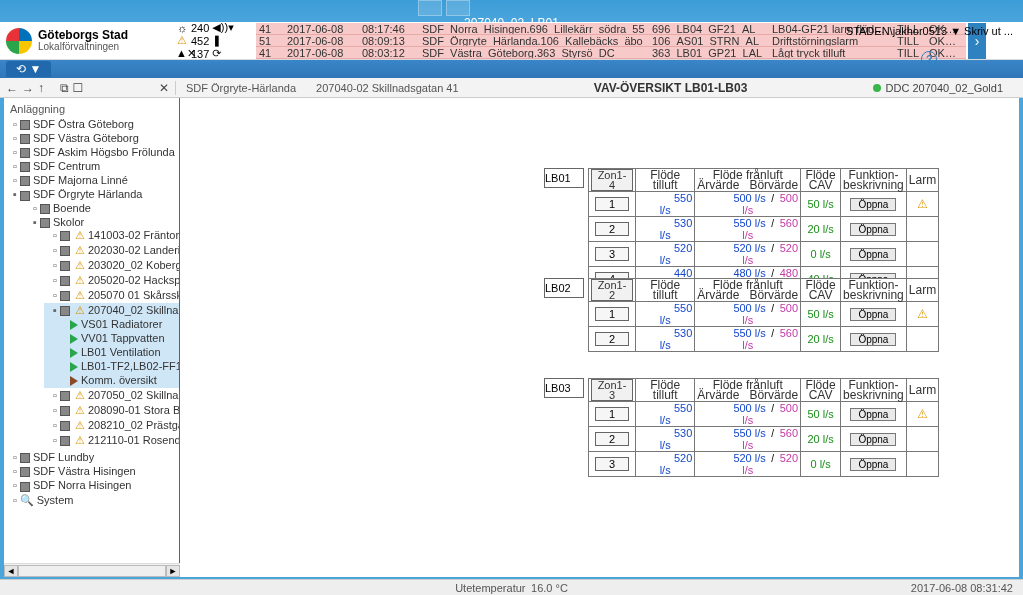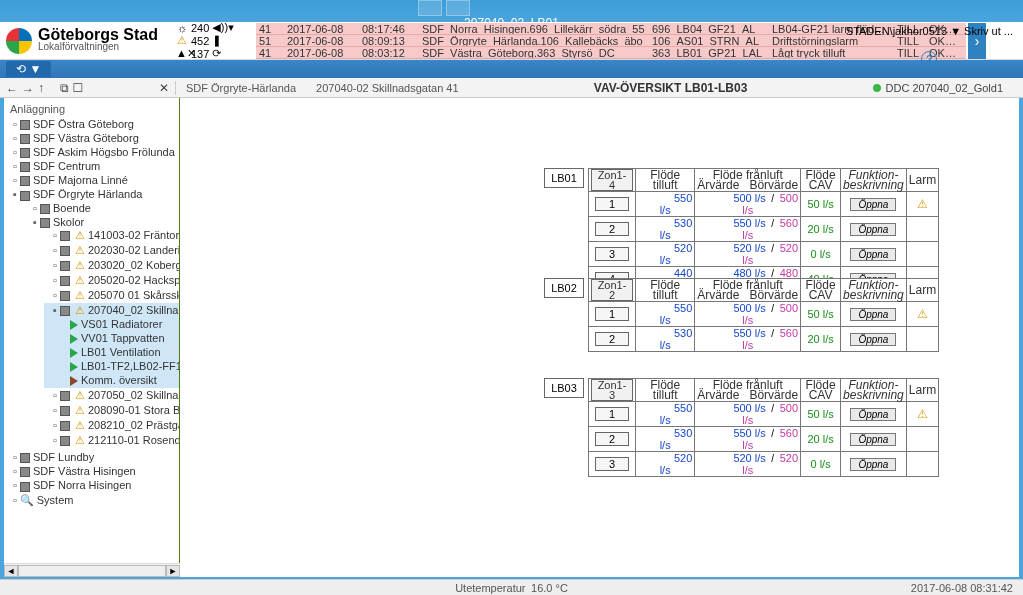--- a/index.html
+++ b/index.html
@@ -15,21 +15,21 @@
 .titlebar .tb-right .wbtn.close { background: #c0392b; }
 .titlebar .tb-right .wbtn.min::before{content:"—";}
 .titlebar .tb-right .wbtn.max::before{content:"☐";}
 .titlebar .tb-right .wbtn.close::before{content:"✕";}
 
 
 .banner { height: 38px; background: #fff; display:flex; align-items:center; padding:0 6px; position:relative; border-bottom:1px solid #d9d9d9;}
 .logo { display:flex; align-items:center; gap:6px; width:170px;}
 .logo .stroke { width:26px; height:26px; border-radius:50%; background: conic-gradient(#0072bc 0 25%, #f9c400 0 50%, #2aa54b 0 75%, #e73337 0);}
 .logo .lt { line-height:12px }
-.logo .lt .l1{font-weight:bold; font-size:16px;}
+.logo .lt .l1{font-weight:bold; font-size:12px;}
 .logo .lt .l2{font-size:10px; color:#555;}
 .counters { display:flex; flex-direction:column; gap:0px; width:68px; font-size:10px;}
 .counters .crow{display:flex;align-items:center;gap:3px;}
 .counters .cicon{width:12px;text-align:center;}
 .alarm-table { flex:0 0 620px;padding-left:12px; }
 .alarm-row { display:grid; grid-template-columns:28px 75px 60px 230px 120px 125px 32px 40px; height:12px; font-size:10px; background:#f7c9c9; border-bottom:1px solid #e8a9a9; color:#333;}
 .alarm-row span{padding:0 3px; white-space:nowrap; overflow:hidden; text-overflow:ellipsis;}
 .alarm-nav{ width:18px; background:#2f82c0; color:#fff; display:flex;align-items:center;justify-content:center; font-size:14px; height:36px; margin-left:2px; cursor:pointer;}
 .user-area{ position:absolute; right:10px; top:3px; font-size:10px; display:flex; flex-direction:column; align-items:center; gap:14px;}
 .user-area .help{ width:16px;height:16px;border-radius:50%;border:1.5px solid #2f82c0;color:#2f82c0;text-align:center;line-height:14px;font-weight:bold;}
@@ -61,30 +61,30 @@
 .tree .sel{ background:#cfe6f7;}
 .tree ul{ list-style:none; padding-left:14px;}
 .tree .warn{ color:#d99400; margin-left:2px;}
 
 .content { flex:1; position:relative; background:#fff; overflow:auto;}
 
 
 .unit { position:absolute; left:364px; }
 .unit.u1{ top:70px;} .unit.u2{ top:180px;} .unit.u3{ top:280px;}
 .unit-wrap{ display:flex; align-items:flex-start;}
-.lb-box{ width:40px; height:20px; border:1px solid #666; text-align:center; line-height:18px; background:#fff; margin-top:0; margin-right:4px;}
+.lb-box{ width:40px; height:20px; border:1px solid #666; line-height:18px; background:#fff; margin-top:0; margin-right:4px;}
 .tbl{ border-collapse:collapse;}
 .tbl th,.tbl td{ border:1px solid #777; text-align:center; font-size:10px; padding:0 2px; height:14px; background:#fff;}
 .tbl th{ font-weight:normal; color:#333; height:20px; line-height:10px;}
 .tbl th.small{ font-size:12px;}
 .zon-cell{ width:46px;}
 .flow-cell{width:44px;}
 .fran-cell{width:100px;}
 .cav-cell{width:40px;}
-.func-cell{width:54px;font-style:italic;}
+.func-cell{width:54px;}
 .larm-cell{width:30px;}
 .zonbtn{ display:inline-block; border:1px solid #666; padding:0 5px; background:#f1f1f1; min-width:42px;}
 .numbox{ display:inline-block; border:1px solid #666; width:34px; background:#f6f6f6;}
 .val-p{ color:#c23aa5;}
 .val-g{ color:#1a8f1a;}
 .val-n{ color:#1447c9;margin-left:36px;}
 .openbtn{ display:inline-block; border:1px solid #777; background:#eaeaea; width:46px; font-size:10px;}
 .warn-ic{ color:#d99400; font-size:12px;}
 
 

